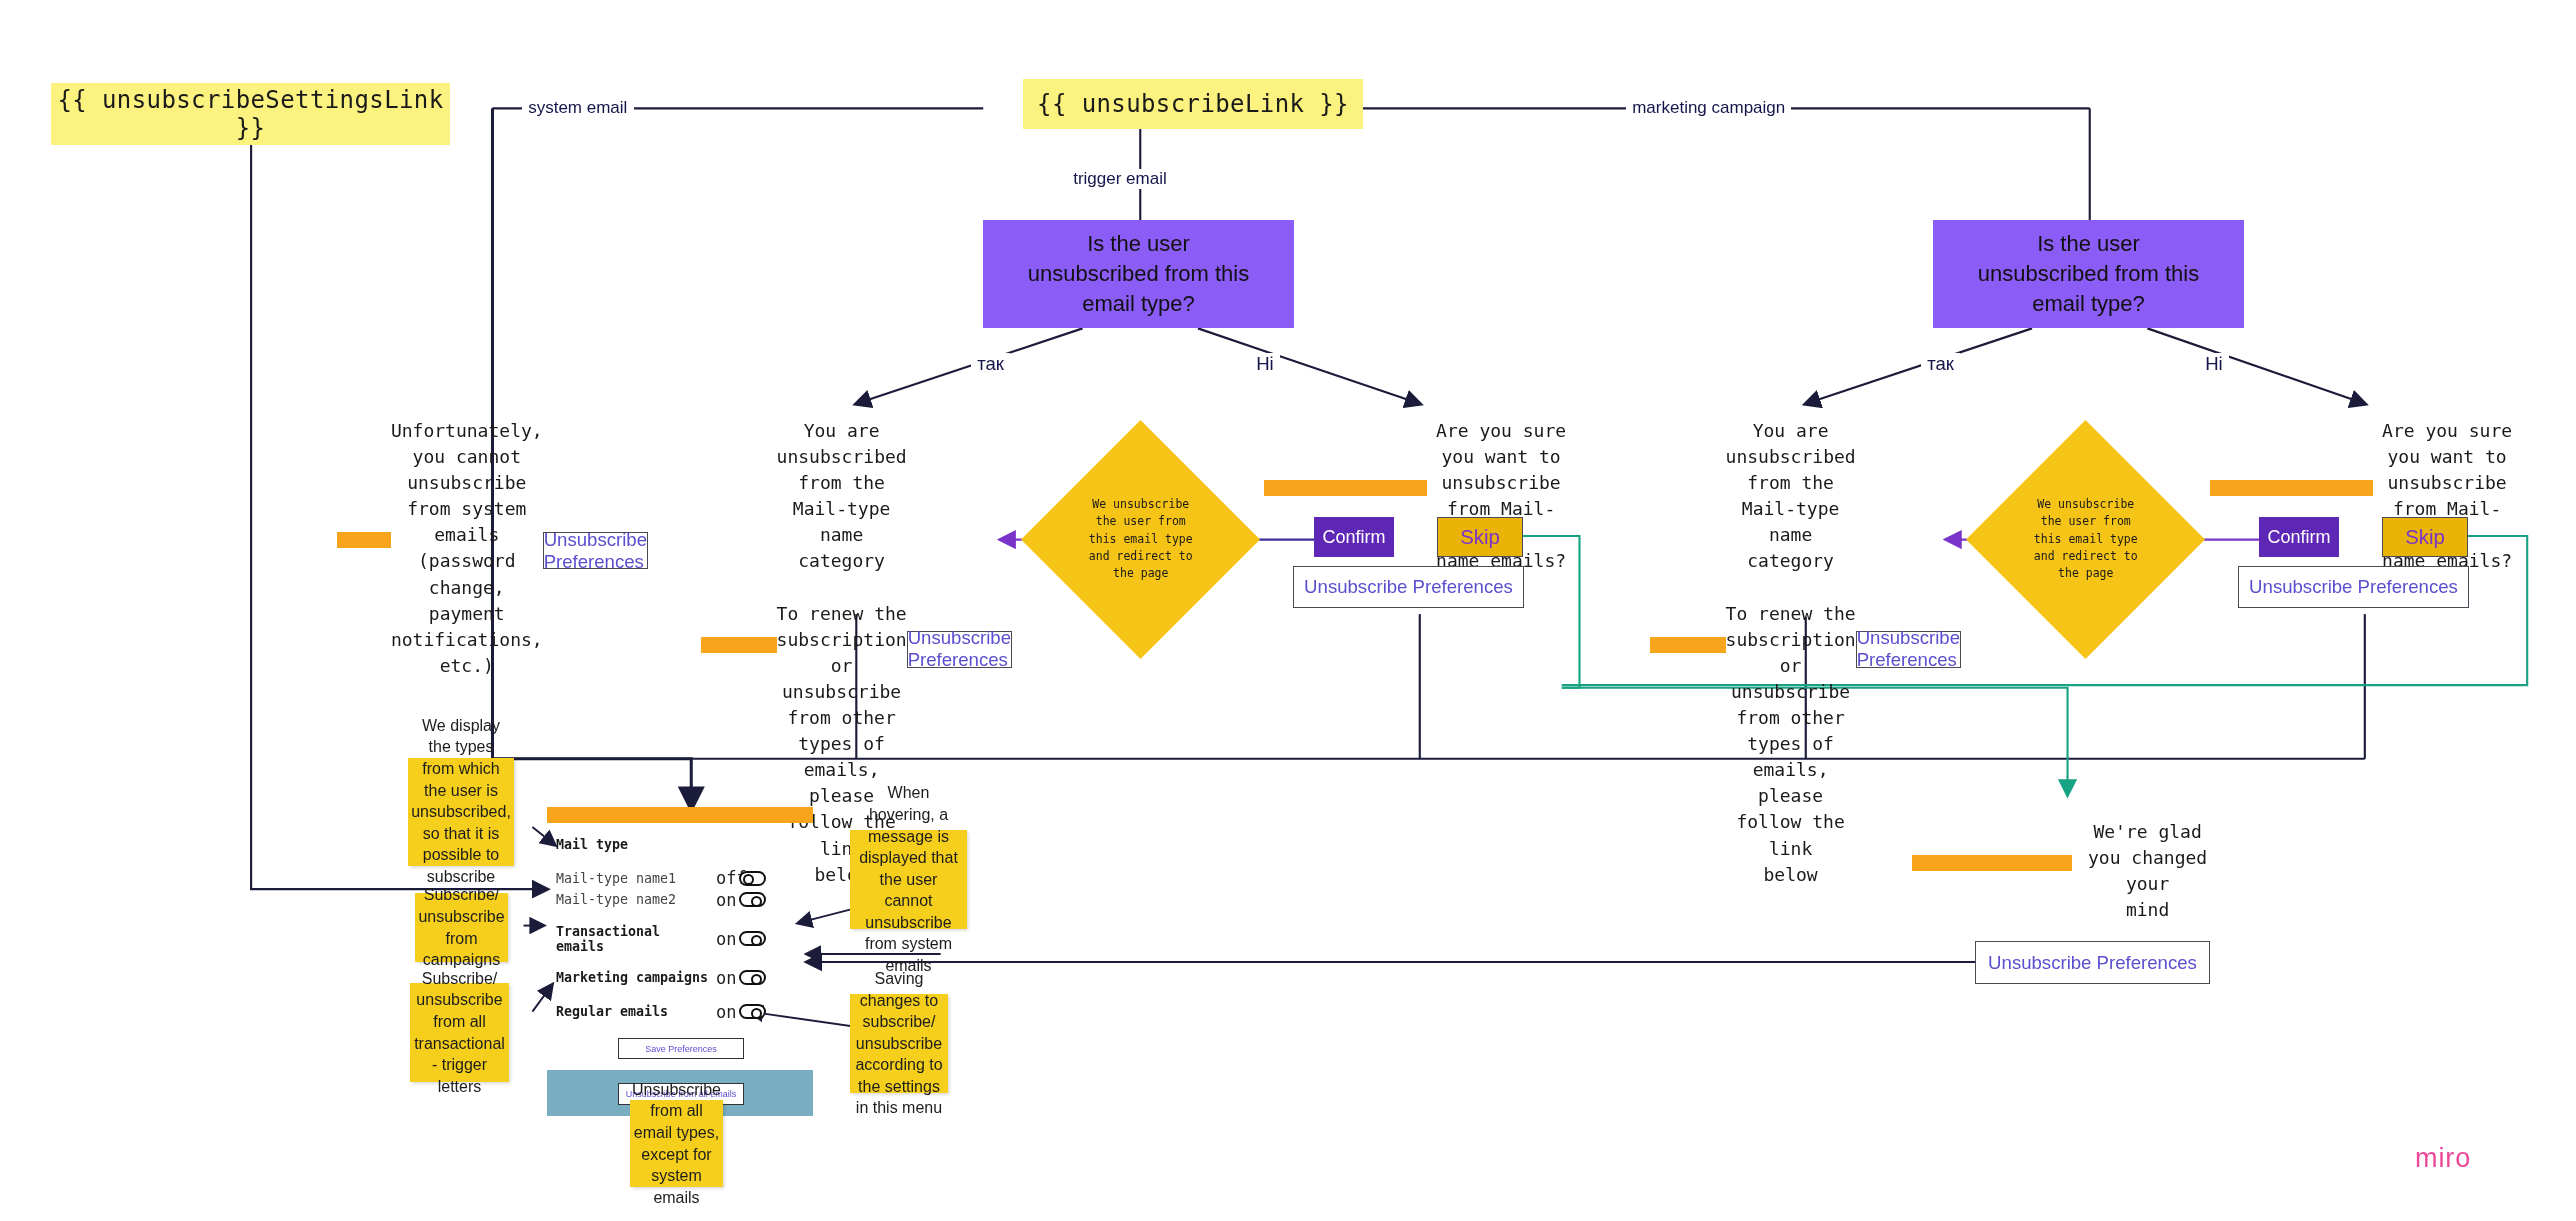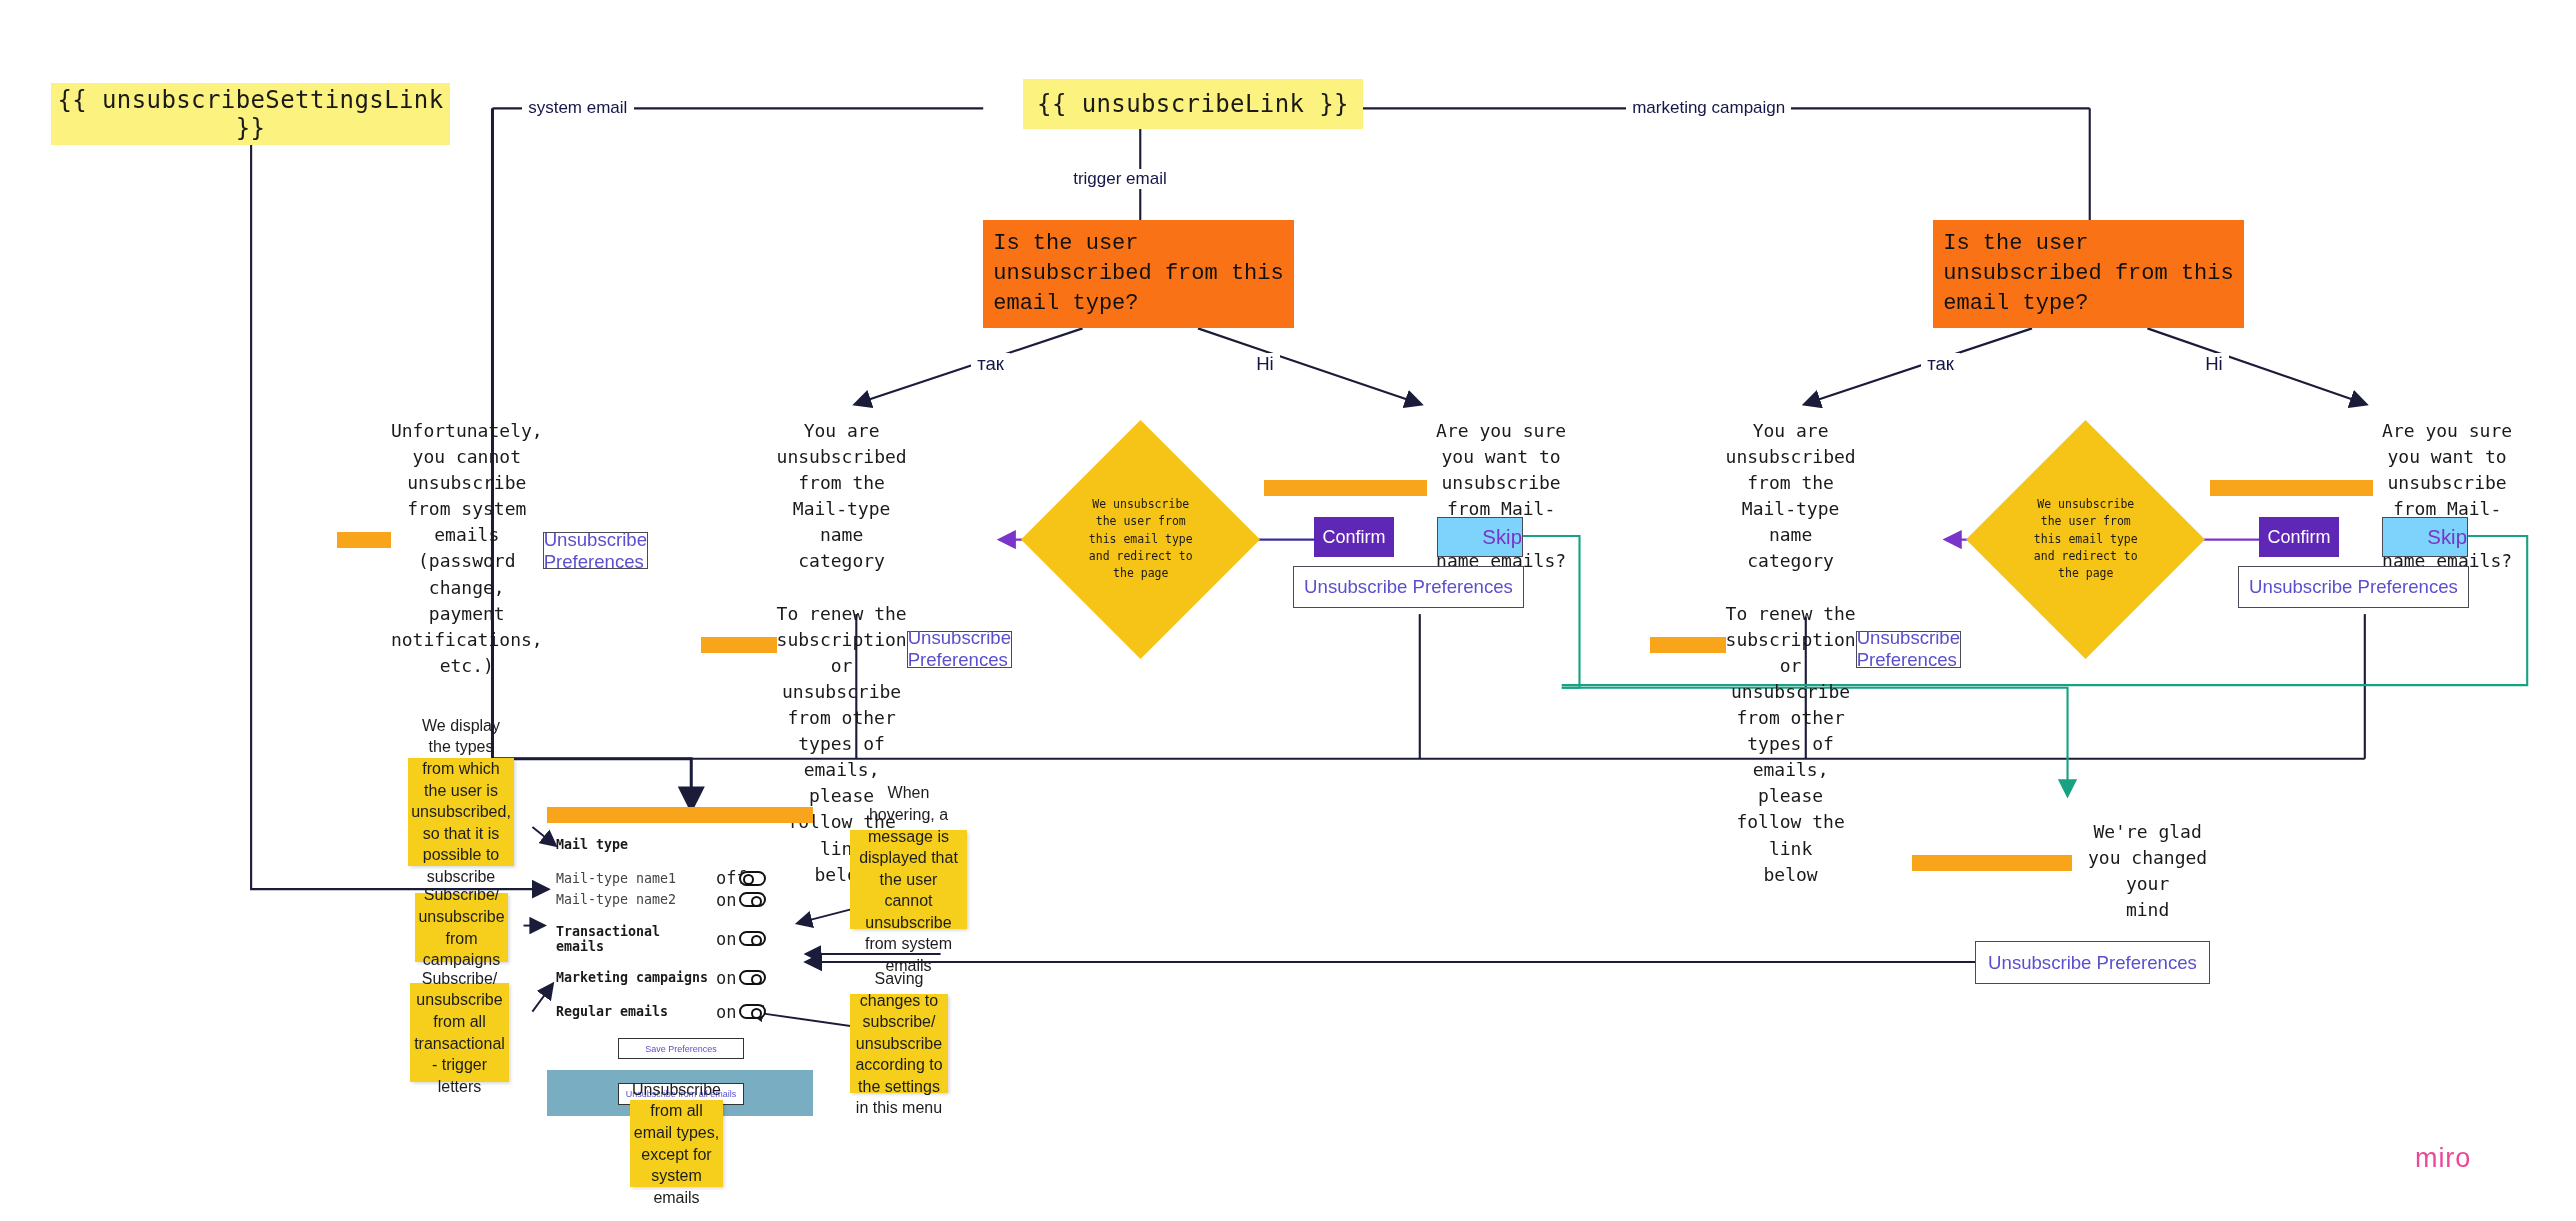--- a/index.html
+++ b/index.html
@@ -9,38 +9,38 @@
   svg#wires{position:absolute;left:0;top:0;width:2576px;height:1222px;pointer-events:none;}
 
   .node{position:absolute;box-sizing:border-box;}
 
   
   .chip{background:#fcf27f;display:flex;align-items:center;justify-content:center;
         font-family:"DejaVu Sans Mono","Liberation Mono",monospace;
         color:#1a1a1a;font-size:24px;letter-spacing:0.4px;}
 
   
-  .decision{background:#f97316;display:flex;align-items:center;justify-content:center;
-            font-family:Liberation Mono, monospace;
+  .decision{background:#8b5cf6;display:flex;align-items:center;justify-content:center;
+            text-align:center;font-family:Liberation Sans, sans-serif;
             font-size:22px;line-height:1.35;color:#111;}
 
   
   .screen{display:flex;flex-direction:row;align-items:center;}
   .bar{background:#f8a51b;width:100%;height:16px;}
   .screen-text{font-family:"DejaVu Sans Mono","Liberation Mono",monospace;
                font-size:18px;line-height:1.45;color:#1a1a1a;text-align:center;
                margin-top:16px;white-space:pre-line;}
 
   .btn-outline{border:1.3px solid #4a4a55;background:#fff;color:#5b4fcf;
                display:flex;align-items:center;justify-content:center;
                font-size:18.6px;font-family:"Liberation Sans",sans-serif;}
   .btn-primary{background:#5f27b5;color:#fff;display:flex;align-items:center;
                justify-content:center;font-size:18px;font-family:"Liberation Sans",sans-serif;}
-  .btn-skip{border:1.3px solid #4a4a55;background:#7dd3fc;color:#7b34c9;
-            display:flex;align-items:center;justify-content:flex-end;font-size:20.4px;}
+  .btn-skip{border:1.3px solid #4a4a55;background:#eab308;color:#7b34c9;
+            display:flex;align-items:center;justify-content:center;font-size:20.4px;}
 
   
   .diamond{background:#f6c417;transform:rotate(45deg);display:flex;align-items:center;
            justify-content:center;}
   .diamond .dtext{transform:rotate(-45deg);font-family:"DejaVu Sans Mono","Liberation Mono",monospace;
                   font-size:11.5px;line-height:1.5;text-align:center;color:#1a1a1a;width:133px;}
 
   
   .sticky{background:#f5cf1b;box-shadow:1.8px 1.8px 3.5px rgba(0,0,0,.18);
           display:flex;align-items:center;justify-content:center;text-align:center;

